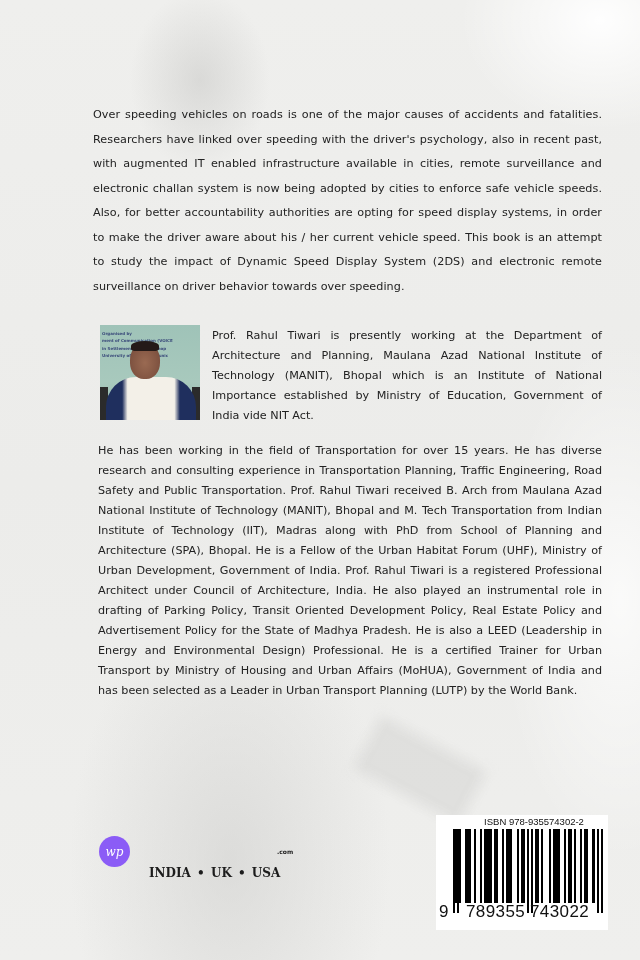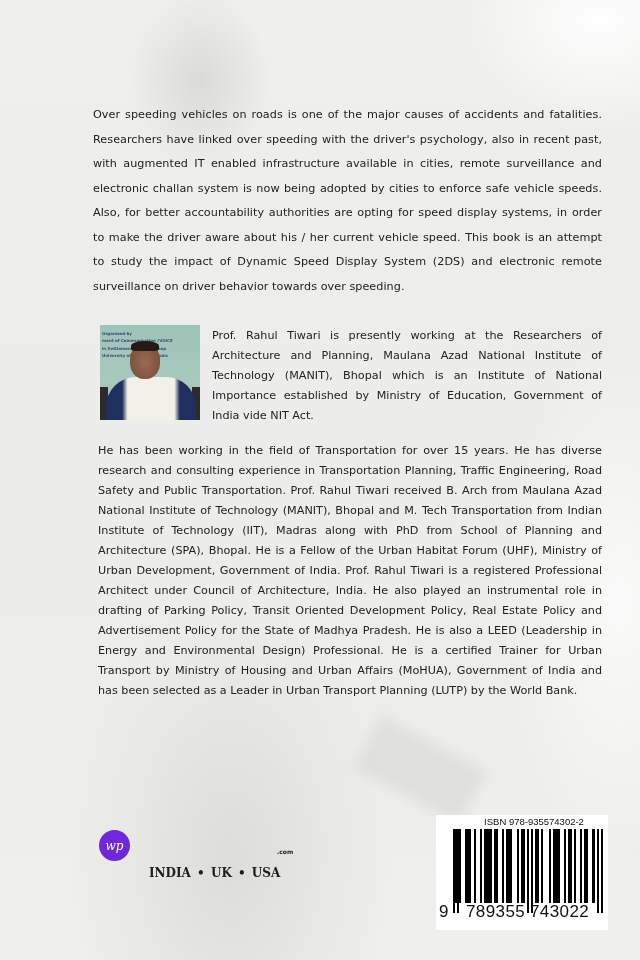--- a/index.html
+++ b/index.html
@@ -72,22 +72,22 @@
     }
     .author-bio-2 {
       position: absolute; left: 66px; top: 441px; width: 504px;
       font-size: 11.2px; line-height: 20px; text-align: justify; color: #222;
     }
 
     .publisher {
       position: absolute; left: 66px; top: 826px; width: 210px; height: 60px;
     }
     .pub-logo {
-      position: absolute; left: 1px; top: 4px; width: 31px; height: 31px;
-      border-radius: 50%; background: #6d28d9; color: #fff;
+      position: absolute; left: 1px; top: 10px; width: 31px; height: 31px;
+      border-radius: 50%; background: #8b5cf6; color: #fff;
       font-family: "DejaVu Serif", serif; font-style: italic; font-size: 12px;
       display: flex; align-items: center; justify-content: center;
     }
     .pub-name {
       position: absolute; left: 37px; top: 3px;
       font-family: "DejaVu Sans", sans-serif; font-weight: bold; font-size: 16px;
       color: #1c1c1c; letter-spacing: -0.3px;
     }
     .pub-dotcom {
       position: absolute; left: 179px; top: 22px; font-size: 6px; font-weight: bold; color: #1c1c1c;
@@ -138,21 +138,21 @@
     <div class="photo-banner" style="top:13px;">ment of Communication (VOICE</div>
     <div class="photo-banner" style="top:21px;">in Settlement ... ment, Bhop</div>
     <div class="photo-banner" style="top:28px;">University of J... &amp; Communic</div>
     <div class="photo-chair-l"></div>
     <div class="photo-chair-r"></div>
     <div class="photo-body"></div>
     <div class="photo-head"></div>
     <div class="photo-hair"></div>
   </div>
 
-  <p class="author-bio-1">Prof. Rahul Tiwari is presently working at the Researchers of Architecture and Planning, Maulana Azad National Institute of Technology (MANIT), Bhopal which is an Institute of National Importance established by Ministry of Education, Government of India vide NIT Act.</p>
+  <p class="author-bio-1">Prof. Rahul Tiwari is presently working at the Department of Architecture and Planning, Maulana Azad National Institute of Technology (MANIT), Bhopal which is an Institute of National Importance established by Ministry of Education, Government of India vide NIT Act.</p>
   <p class="author-bio-2">He has been working in the field of Transportation for over 15 years. He has diverse research and consulting experience in Transportation Planning, Traffic Engineering, Road Safety and Public Transportation. Prof. Rahul Tiwari received B. Arch from Maulana Azad National Institute of Technology (MANIT), Bhopal and M. Tech Transportation from Indian Institute of Technology (IIT), Madras along with PhD from School of Planning and Architecture (SPA), Bhopal. He is a Fellow of the Urban Habitat Forum (UHF), Ministry of Urban Development, Government of India. Prof. Rahul Tiwari is a registered Professional Architect under Council of Architecture, India. He also played an instrumental role in drafting of Parking Policy, Transit Oriented Development Policy, Real Estate Policy and Advertisement Policy for the State of Madhya Pradesh. He is also a LEED (Leadership in Energy and Environmental Design) Professional.  He is a certified Trainer for Urban Transport by Ministry of Housing and Urban Affairs (MoHUA), Government of India and has been selected as a Leader in Urban Transport Planning (LUTP) by the World Bank.</p>
 
   <div class="publisher">
     <div class="pub-logo">wp</div>
     <div class="pub-dotcom">.com</div>
     <div class="pub-regions">INDIA • UK • USA</div>
   </div>
 
   <div class="isbn-box">
     <div class="isbn-text">ISBN 978-935574302-2</div>

